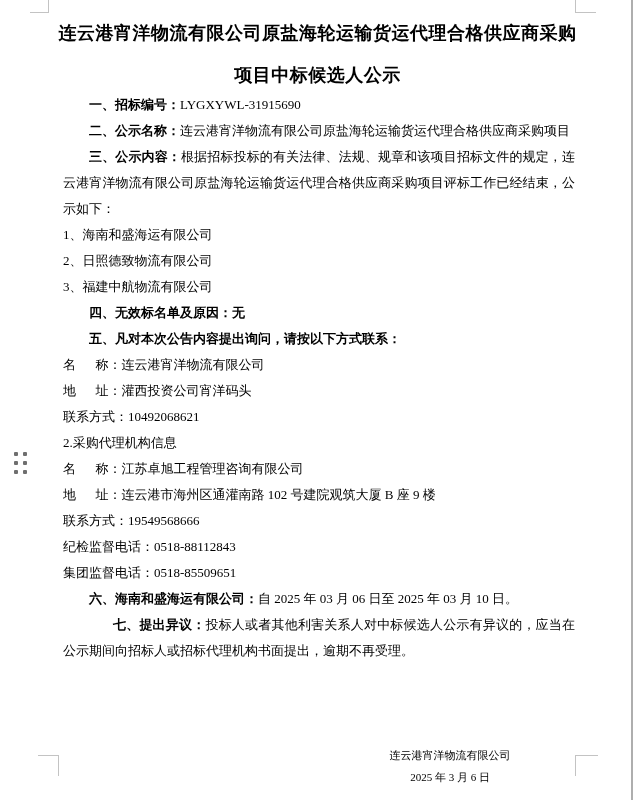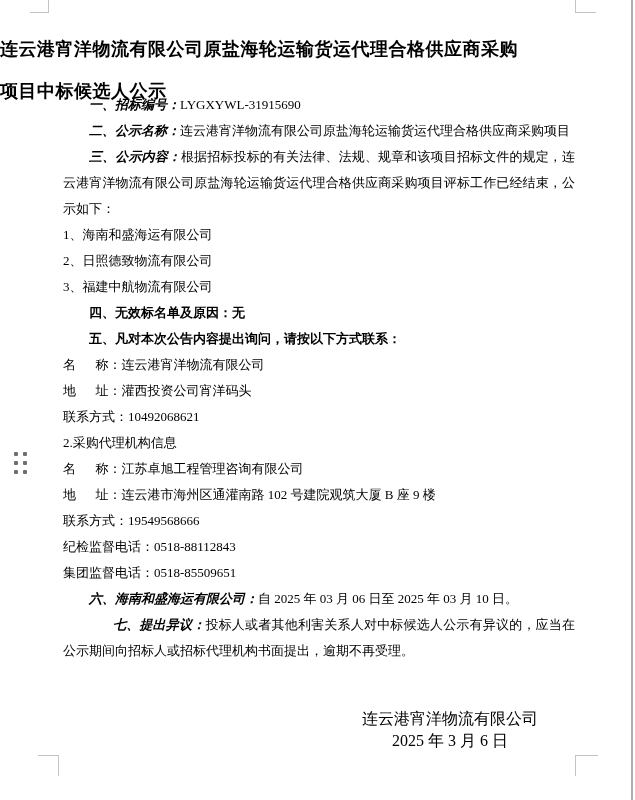--- a/index.html
+++ b/index.html
@@ -4,40 +4,40 @@
 <style>
   html,body{margin:0;padding:0;}
   body{
     width:635px;height:800px;position:relative;background:#ffffff;
     font-family:"Liberation Serif","DejaVu Serif",serif;
     color:#000;overflow:hidden;
   }
   .page{position:absolute;inset:0;background:#fff;}
   
   .title{
-    padding-top:28px;text-align:left;font-weight:bold;
+    padding-top:12px;text-align:center;font-weight:bold;
     font-family:"Liberation Sans","DejaVu Sans",sans-serif;
     font-size:18px;line-height:42px;letter-spacing:0.5px;
   }
   .title p{margin:0;}
   
   .content{
     position:absolute;left:63px;top:92px;width:512px;
     font-size:13px;line-height:26px;
   }
   .content p{margin:0;white-space:pre-wrap;}
-  .lbl{font-weight:bold;font-style:italic;}
+  .lbl{font-weight:bold;}
   .boldline{font-weight:bold;}
   .ind{text-indent:26px;}
   .just{text-align:justify;}
   .p7{margin-left:-28px;margin-right:-25px;text-indent:50px;}
   
   .signature{
-    position:absolute;left:330px;top:708px;width:240px;
-    font-size:16px;line-height:22px;text-align:center;
+    position:absolute;left:330px;top:744px;width:240px;
+    font-size:11px;line-height:22px;text-align:center;
   }
   .signature p{margin:0;white-space:pre-wrap;}
   
   .corner{position:absolute;border:0 solid #c3c3c3;}
   .c-tl{left:30px;top:-6px;width:18px;height:18px;border-right-width:1px;border-bottom-width:1px;}
   .c-tr{left:575px;top:-6px;width:20px;height:18px;border-left-width:1px;border-bottom-width:1px;}
   .c-bl{left:38px;top:755px;width:20px;height:20px;border-right-width:1px;border-top-width:1px;}
   .c-br{left:575px;top:755px;width:22px;height:20px;border-left-width:1px;border-top-width:1px;}
   
   .edge{position:absolute;left:631px;top:0;width:2px;height:800px;background:#aeaeae;}

